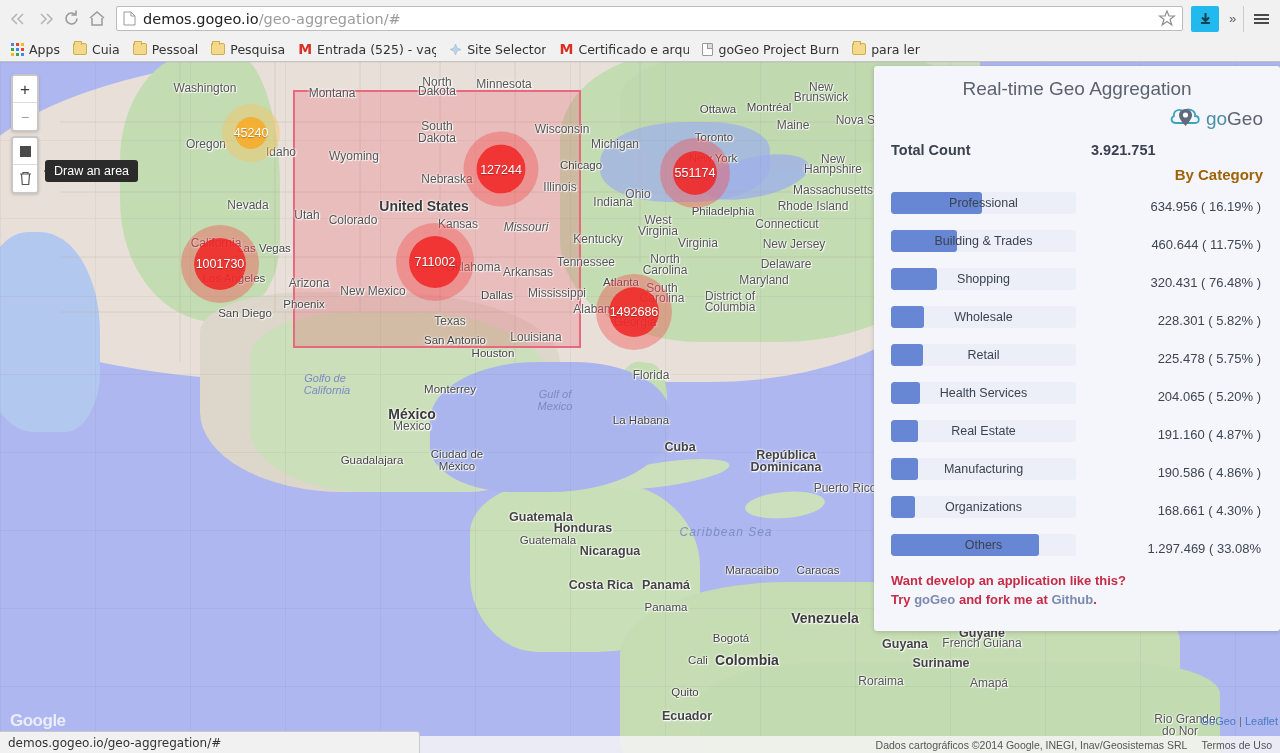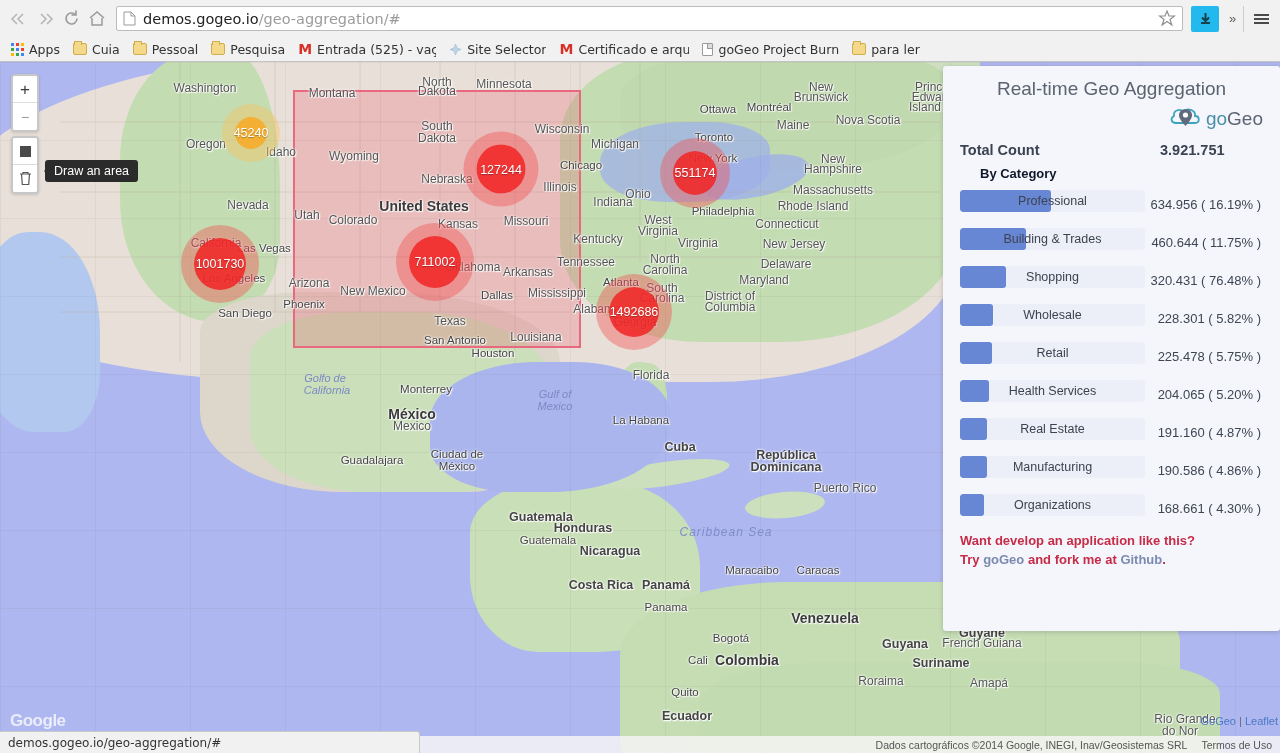--- a/index.html
+++ b/index.html
@@ -202,38 +202,38 @@
   }
   .attrib-bar {
     position: absolute; left: 0; right: 0; bottom: 0; height: 17px;
     background: rgba(245,245,245,.85); display: flex; align-items: center;
     justify-content: flex-end; gap: 14px; padding-right: 8px;
     font-size: 10.5px; color: #555; font-family: "Liberation Sans", sans-serif;
   }
 
   
   .panel {
-    position: absolute; right: 0; top: 66px; width: 337px; height: 565px;
+    position: absolute; right: 0; top: 66px; width: 406px; height: 565px;
     background: #f4f6fc; border-radius: 3px; box-shadow: 0 1px 5px rgba(0,0,0,.18);
     padding: 12px 17px 10px 17px; z-index: 20;
     font-family: "Liberation Sans", sans-serif;
   }
   .panel-title {
     text-align: center; font-size: 19px; color: #5c6370; font-weight: normal;
     margin-bottom: 4px;
   }
   .logo-row { display: flex; justify-content: flex-end; align-items: center;
     margin: 4px 0 8px 0; gap: 3px; }
   .logo-txt { font-size: 19px; color: #5d6470; }
   .logo-txt .g1 { color: #4a8fa8; }
   .totals-row { display: flex; align-items: baseline; margin: 6px 0 4px 0; }
   .totals-lbl { font-size: 14.5px; font-weight: bold; color: #3b4250; flex: 0 0 200px; }
   .totals-val { font-size: 14.5px; font-weight: bold; color: #3b4250; }
-  .bycat { text-align: left; font-size: 13px; font-weight: bold;
-    color: #0f172a; margin: 8px 0 9px 0; padding-left: 20px; }
+  .bycat { text-align: right; font-size: 15px; font-weight: bold;
+    color: #a16207; margin: 8px 0 9px 0; padding-left: 20px; }
   .cat-row { display: flex; align-items: flex-end; height: 22px; margin-bottom: 16px; }
   .cat-bar-wrap {
     position: relative; flex: 0 0 185px; height: 22px;
     background: #eceff7; border-radius: 3px; overflow: hidden;
   }
   .cat-bar { position: absolute; left: 0; top: 0; height: 100%;
     background: #6786d4; border-radius: 3px; }
   .cat-name {
     position: relative; z-index: 2; width: 100%; height: 100%;
     display: flex; align-items: center; justify-content: center;
@@ -415,21 +415,21 @@
         <div class="map-label state" style="left: 354px; top: 94px;">Wyoming</div>
         <div class="map-label state" style="left: 447px; top: 117px;">Nebraska</div>
         <div class="map-label state" style="left: 615px; top: 82px;">Michigan</div>
         <div class="map-label city" style="left: 581px; top: 103px;">Chicago</div>
         <div class="map-label state" style="left: 560px; top: 125px;">Illinois</div>
         <div class="map-label state" style="left: 248px; top: 143px;">Nevada</div>
         <div class="map-label state" style="left: 307px; top: 153px;">Utah</div>
         <div class="map-label country" style="left: 424px; top: 144px;">United States</div>
         <div class="map-label state" style="left: 353px; top: 158px;">Colorado</div>
         <div class="map-label state" style="left: 458px; top: 162px;">Kansas</div>
-        <div class="map-label state" style="left: 526px; top: 159px;">Missouri</div>
+        <div class="map-label state" style="left: 526px; top: 165px; font-style: italic;">Missouri</div>
         <div class="map-label state" style="left: 613px; top: 140px;">Indiana</div>
         <div class="map-label state" style="left: 638px; top: 132px;">Ohio</div>
         <div class="map-label city" style="left: 714px; top: 75px;">Toronto</div>
         <div class="map-label city" style="left: 718px; top: 47px;">Ottawa</div>
         <div class="map-label city" style="left: 769px; top: 45px;">Montréal</div>
         <div class="map-label city" style="left: 713px; top: 96px;">New York</div>
         <div class="map-label state" style="left: 833px; top: 97px;">New</div>
         <div class="map-label state" style="left: 833px; top: 107px;">Hampshire</div>
         <div class="map-label state" style="left: 793px; top: 63px;">Maine</div>
         <div class="map-label state" style="left: 868px; top: 58px;">Nova Scotia</div>
@@ -469,21 +469,21 @@
         <div class="map-label city" style="left: 493px; top: 291px;">Houston</div>
         <div class="map-label state" style="left: 373px; top: 229px;">New Mexico</div>
         <div class="map-label state" style="left: 309px; top: 221px;">Arizona</div>
         <div class="map-label city" style="left: 304px; top: 242px;">Phoenix</div>
         <div class="map-label city" style="left: 264px; top: 186px;">Las Vegas</div>
         <div class="map-label state" style="left: 216px; top: 181px;">California</div>
         <div class="map-label city" style="left: 234px; top: 216px;">Los Angeles</div>
         <div class="map-label city" style="left: 245px; top: 251px;">San Diego</div>
         <div class="map-label water" style="left: 325px; top: 316px;">Golfo de</div>
         <div class="map-label water" style="left: 327px; top: 328px;">California</div>
-        <div class="map-label city" style="left: 426px; top: 327px;">Monterrey</div>
+        <div class="map-label city" style="left: 450px; top: 327px;">Monterrey</div>
         <div class="map-label water" style="left: 555px; top: 332px;">Gulf of</div>
         <div class="map-label water" style="left: 555px; top: 344px;">Mexico</div>
         <div class="map-label state" style="left: 651px; top: 313px;">Florida</div>
         <div class="map-label country" style="left: 412px; top: 352px;">México</div>
         <div class="map-label state" style="left: 412px; top: 364px;">Mexico</div>
         <div class="map-label city" style="left: 641px; top: 358px;">La Habana</div>
         <div class="map-label country-sm" style="left: 680px; top: 385px;">Cuba</div>
         <div class="map-label city" style="left: 372px; top: 398px;">Guadalajara</div>
         <div class="map-label city" style="left: 457px; top: 392px;">Ciudad de</div>
         <div class="map-label city" style="left: 457px; top: 404px;">México</div>
@@ -647,20 +647,27 @@
           </div>
           <div class="cat-val">190.586 ( 4.86% )</div>
         </div>
         <div class="cat-row">
           <div class="cat-bar-wrap">
             <div class="cat-bar" style="width: 13%; background: rgb(103, 134, 212);"></div>
             <div class="cat-name">Organizations</div>
           </div>
           <div class="cat-val">168.661 ( 4.30% )</div>
         </div>
+        <div class="cat-row">
+          <div class="cat-bar-wrap">
+            <div class="cat-bar" style="width: 80%; background: rgb(103, 134, 212);"></div>
+            <div class="cat-name">Others</div>
+          </div>
+          <div class="cat-val">1.297.469 ( 33.08%</div>
+        </div>
       </div>
 
     <div class="panel-footer">
       <div class="pf-line">Want develop an application like this?</div>
       <div class="pf-line"><span>Try </span><a href="#">goGeo</a><span> and fork me at </span><a href="#">Github</a><span>.</span></div>
     </div>
   </div>
 
   <div class="statusbar">
     <span>demos.gogeo.io/geo-aggregation/#</span>

